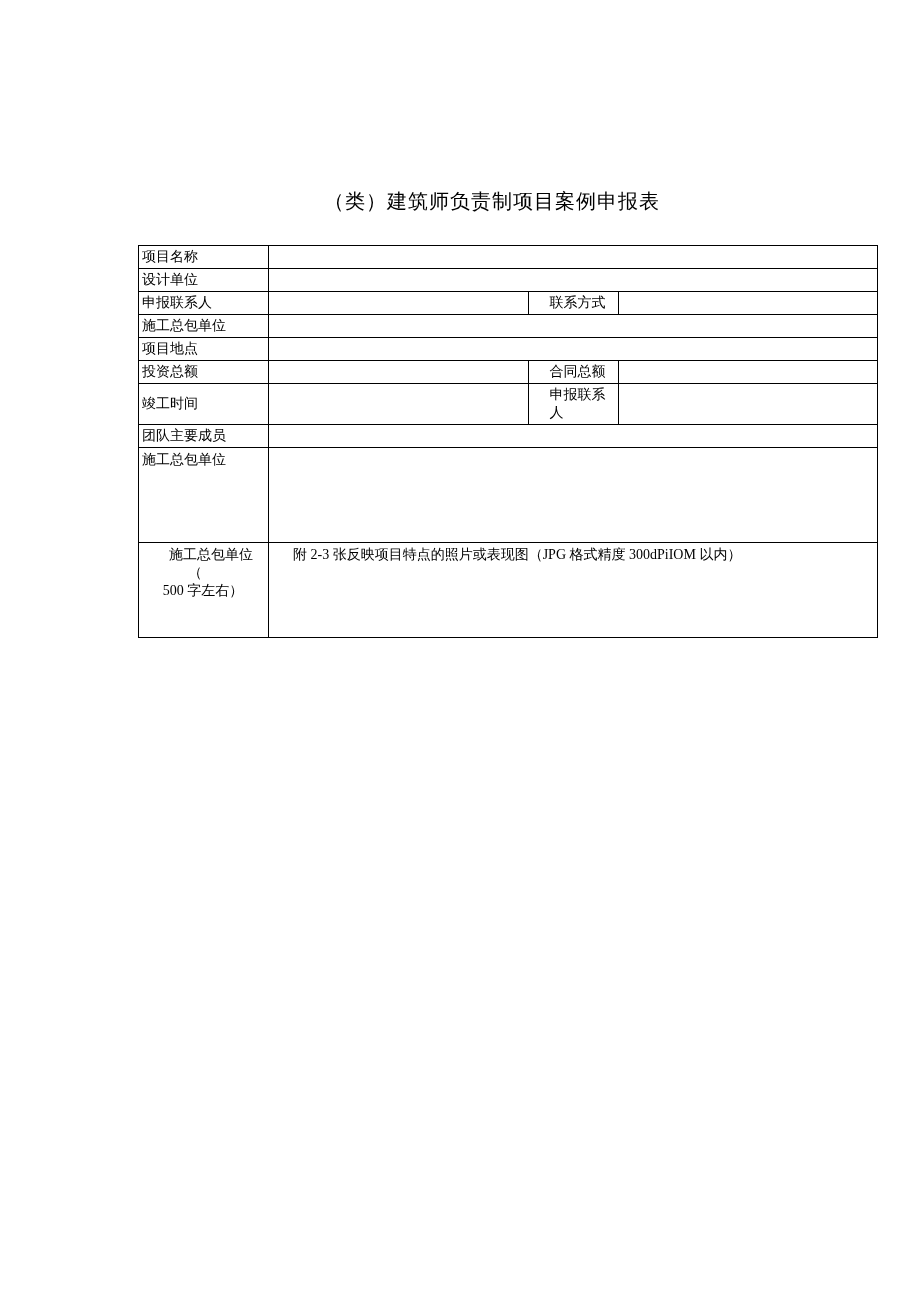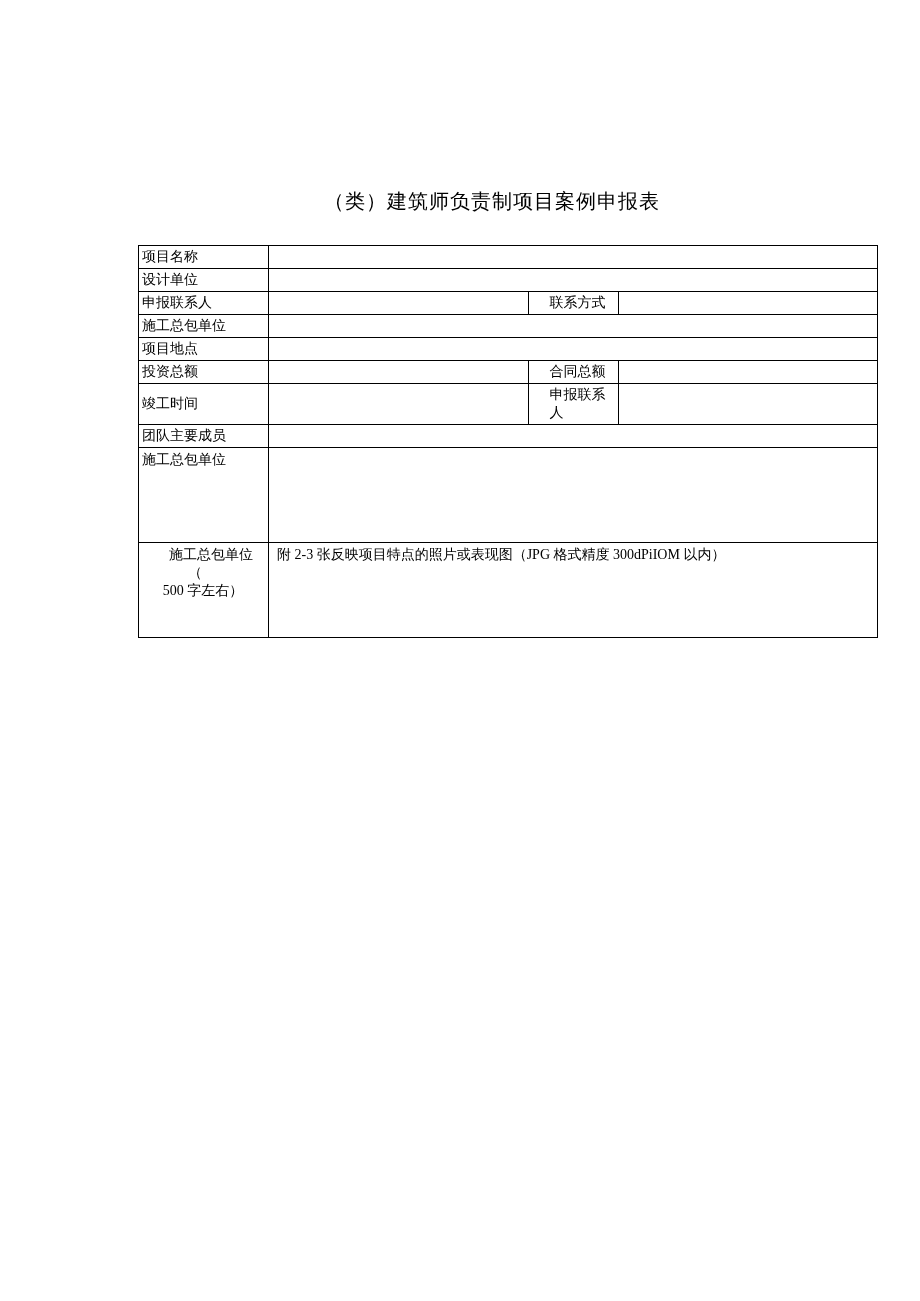--- a/index.html
+++ b/index.html
@@ -47,21 +47,21 @@
       text-align: left;
     }
     td.tall {
       height: 95px;
       vertical-align: top;
       padding-top: 3px;
     }
     td.highlight-cell {
       vertical-align: top;
       padding-top: 3px;
-      padding-left: 8px;
+      padding-left: 24px;
     }
     .row-highlights td.label {
       text-align: center;
       vertical-align: top;
       padding-top: 3px;
     }
   </style>
 </head>
 <body>
 

